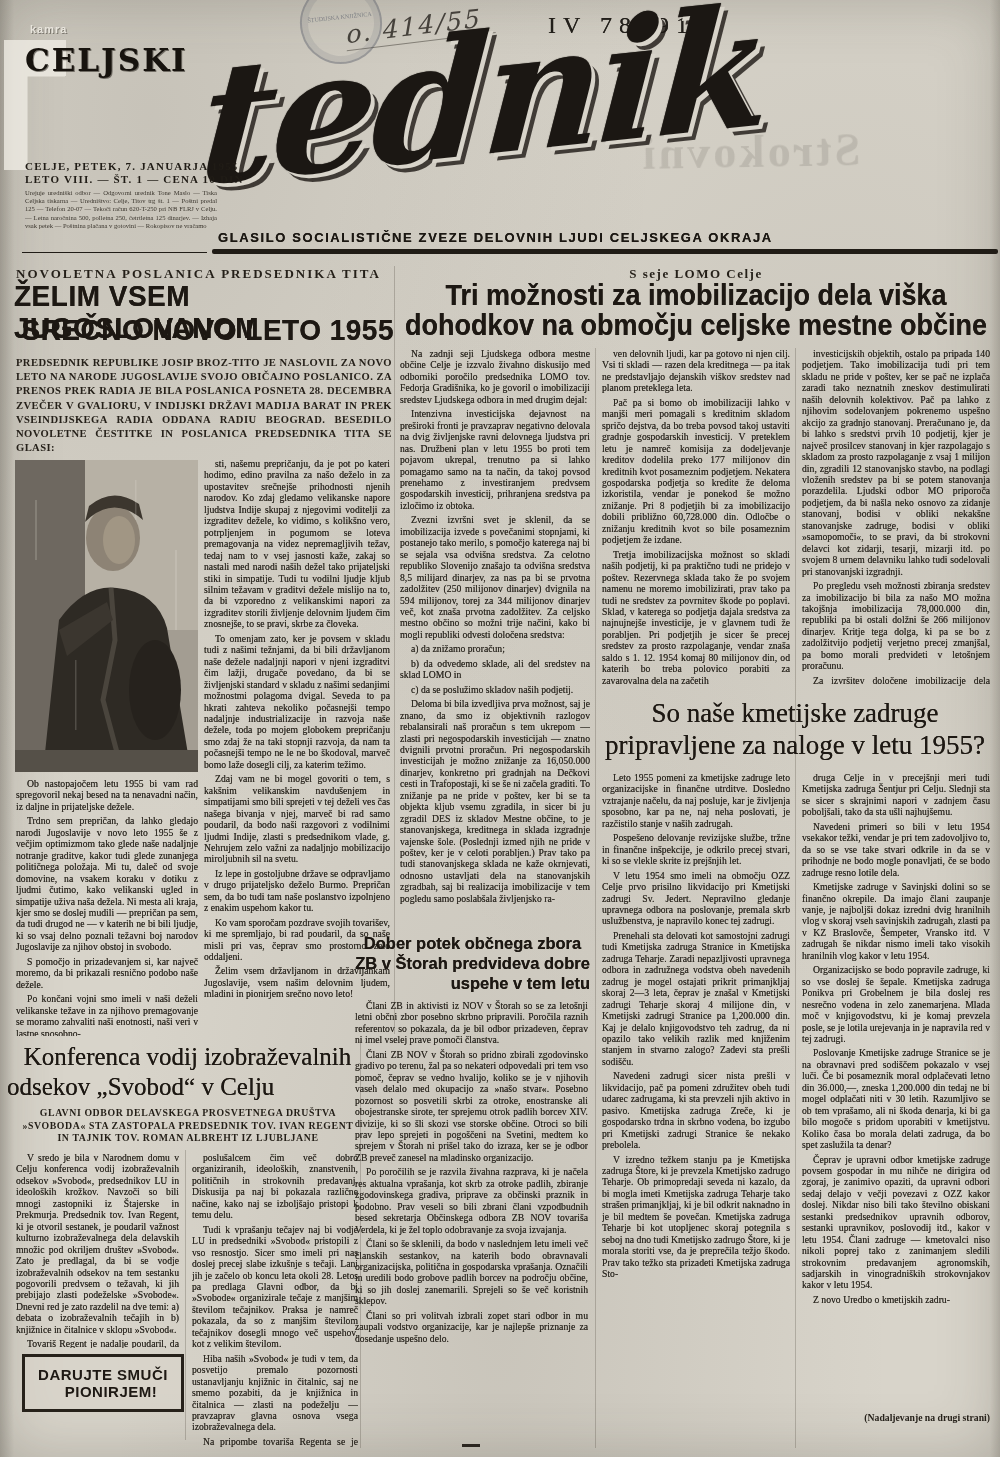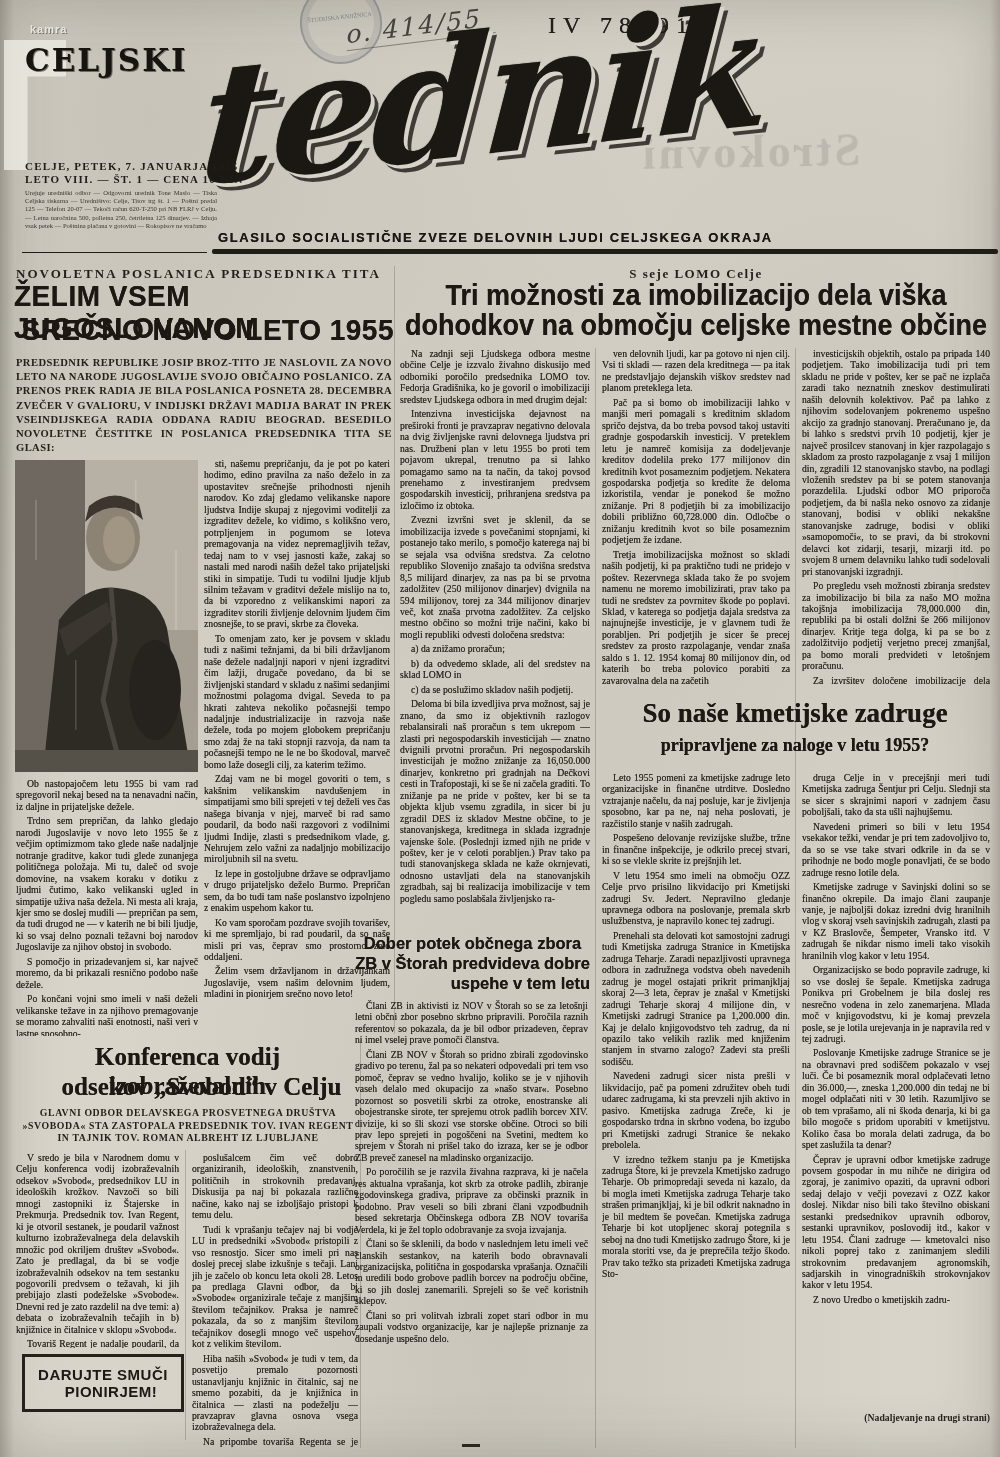--- a/index.html
+++ b/index.html
@@ -14,21 +14,21 @@
     box-shadow:inset 0 0 60px rgba(60,55,45,.25);
     font-family:"Liberation Serif",serif;}
   .abs{position:absolute;}
   .col{font:9.7px/11.45px "Liberation Serif",serif;text-align:justify;color:#2e2a23;
        overflow:hidden;text-shadow:0 0 .35px rgba(46,42,35,.8);}
   .col p{margin:0 0 3px 0;text-indent:11px;}
   .kicker{font-family:"Liberation Serif",serif;font-weight:bold;color:#241f18;
           letter-spacing:2px;font-size:11.5px;}
   .hl-sans{font-family:"Liberation Sans",sans-serif;font-weight:bold;color:#1d1813;
            text-shadow:0 0 .5px rgba(30,25,18,.9);}
-  .hl-serif{font-family:"Liberation Serif",serif;font-weight:bold;color:#1d1813;
+  .hl-serif{font-family:"Liberation Serif",serif;font-weight:normal;color:#1d1813;
             text-shadow:0 0 .5px rgba(30,25,18,.9);}
   .rule{background:#201c16;}
   .vrule{background:rgba(80,73,62,.28);width:1px;}
   .leadcaps{font:bold 10.6px/14.2px "Liberation Serif",serif;color:#26211a;
             text-align:justify;letter-spacing:.4px;}
   .ghost{color:rgba(80,76,70,.16);transform:scaleX(-1) rotate(1deg);
          filter:blur(.6px);font-family:"Liberation Serif",serif;font-weight:bold;}
 </style>
 </head>
 <body>
@@ -155,21 +155,21 @@
       <p>Pač pa si bomo ob imobilizaciji lahko v manjši meri pomagali s kreditnim skladom spričo dejstva, da bo treba povsod takoj ustaviti gradnje gospodarskih investicij. V preteklem letu je namreč komisija za dodeljevanje kreditov dodelila preko 177 milijonov din kreditnih kvot posameznim podjetjem. Nekatera gospodarska podjetja so kredite že deloma izkoristila, vendar je ponekod še možno znižanje. Pri 8 podjetjih bi za imobilizacijo dobili približno 60,728.000 din. Odločbe o znižanju kreditnih kvot so bile posameznim podjetjem že izdane.</p>
       <p>Tretja imobilizacijska možnost so skladi naših podjetij, ki pa praktično tudi ne pridejo v poštev. Rezervnega sklada tako že po svojem namenu ne moremo imobilizirati, prav tako pa tudi ne sredstev za povrnitev škode po poplavi. Sklad, v katerega so podjetja dajala sredstva za najnujnejše investicije, je v glavnem tudi že porabljen. Pri podjetjih je sicer še precej sredstev za prosto razpolaganje, vendar znaša saldo s 1. 12. 1954 komaj 80 milijonov din, od katerih bo treba polovico porabiti za zavarovalna dela na začetih</p>
     </div>
   <div class="abs col" style="left:802px;top:348px;width:188px;height:338px;">
       <p>investicijskih objektih, ostalo pa pripada 140 podjetjem. Tako imobilizacija tudi pri tem skladu ne pride v poštev, ker se pač ne izplača zaradi tako neznatnih zneskov destimulirati naših delovnih kolektivov. Pač pa lahko z njihovim sodelovanjem pokrenemo uspešno akcijo za gradnjo stanovanj. Preračunano je, da bi lahko s sredstvi prvih 10 podjetij, kjer je največ prosilcev stanovanj in kjer razpolagajo s skladom za prosto razpolaganje z vsaj 1 milijon din, zgradili 12 stanovanjsko stavbo, na podlagi vloženih sredstev pa bi se potem stanovanja porazdelila. Ljudski odbor MO priporoča podjetjem, da bi našla neko osnovo za zidanje stanovanj, bodisi v obliki nekakšne stanovanjske zadruge, bodisi v obliki »samopomoči«, to se pravi, da bi strokovni delavci kot zidarji, tesarji, mizarji itd. po svojem 8 urnem delavniku lahko tudi sodelovali pri stanovanjski izgradnji.</p>
       <p>Po pregledu vseh možnosti zbiranja sredstev za imobilizacijo bi bila za našo MO možna takojšnja imobilizacija 78,000.000 din, republiki pa bi ostali dolžni še 266 milijonov dinarjev. Kritje tega dolga, ki pa se bo z zadolžitvijo podjetij verjetno precej zmanjšal, pa bomo morali predvideti v letošnjem proračunu.</p>
       <p>Za izvršitev določene imobilizacije dela dohodkov na območju celjske občine so odborniki sprejeli ustrezne sklepe.</p>
     </div>
 
   <div class="abs hl-serif" style="left:598px;top:698px;width:394px;font-size:27px;line-height:30px;text-align:center;">So naše kmetijske zadruge</div>
-  <div class="abs hl-serif" style="left:598px;top:730px;width:394px;font-size:18px;line-height:30px;text-align:center;">pripravljene za naloge v letu 1955?</div>
+  <div class="abs hl-serif" style="left:598px;top:730px;width:394px;font-size:27px;line-height:30px;text-align:center;">pripravljene za naloge v letu 1955?</div>
 
   <div class="abs col" style="left:602px;top:772px;width:188px;height:683px;">
       <p>Leto 1955 pomeni za kmetijske zadruge leto organizacijske in finančne utrditve. Dosledno vztrajanje načelu, da naj posluje, kar je življenja sposobno, kar pa ne, naj neha poslovati, je razčistilo stanje v naših zadrugah.</p>
       <p>Pospešeno delovanje revizijske službe, tržne in finančne inšpekcije, je odkrilo precej stvari, ki so se vlekle skrite iz prejšnjih let.</p>
       <p>V letu 1954 smo imeli na območju OZZ Celje prvo prisilno likvidacijo pri Kmetijski zadrugi Sv. Jedert. Nepravilno gledanje upravnega odbora na poslovanje, premala skrb uslužbenstva, je napravilo konec tej zadrugi.</p>
       <p>Prenehali sta delovati kot samostojni zadrugi tudi Kmetijska zadruga Stranice in Kmetijska zadruga Teharje. Zaradi nepazljivosti upravnega odbora in zadružnega vodstva obeh navedenih zadrug je mogel ostajati prikrit primanjkljaj skoraj 2—3 leta, čeprav je znašal v Kmetijski zadrugi Teharje skoraj 4 milijone din, v Kmetijski zadrugi Stranice pa 1,200.000 din. Kaj je delalo knjigovodstvo teh zadrug, da ni opazilo tako velikih razlik med knjiženim stanjem in stvarno zalogo? Zadevi sta prešli sodišču.</p>
       <p>Navedeni zadrugi sicer nista prešli v likvidacijo, pač pa pomeni združitev obeh tudi udarec zadrugama, ki sta prevzeli njih aktivo in pasivo. Kmetijska zadruga Zreče, ki je gospodarsko trdna in skrbno vodena, bo izgubo pri Kmetijski zadrugi Stranice še nekako prebolela.</p>
       <p>V izredno težkem stanju pa je Kmetijska zadruga Štore, ki je prevzela Kmetijsko zadrugo Teharje. Ob primopredaji seveda ni kazalo, da bi mogla imeti Kmetijska zadruga Teharje tako strašen primanjkljaj, ki je bil odkrit naknadno in je bil medtem še povečan. Kmetijska zadruga Teharje bi kot utopljenec skoraj potegnila s seboj na dno tudi Kmetijsko zadrugo Štore, ki je morala storiti vse, da je preprečila težjo škodo. Prav tako težko sta prizadeti Kmetijska zadruga Sto-</p>
     </div>
   <div class="abs col" style="left:802px;top:772px;width:188px;height:640px;">
@@ -193,21 +193,21 @@
       <p>Člani ZB in aktivisti iz NOV v Štorah so se za letošnji letni občni zbor posebno skrbno pripravili. Poročila raznih referentov so pokazala, da je bil odbor prizadeven, čeprav ni imel vselej prave pomoči članstva.</p>
       <p>Člani ZB NOV v Štorah so pridno zbirali zgodovinsko gradivo po terenu, žal pa so nekateri odpovedali pri tem vso pomoč, čeprav se vedno hvalijo, koliko se je v njihovih vaseh delalo med okupacijo za »našo stvar«. Posebno pozornost so posvetili skrbi za otroke, enostranske ali obojestranske sirote, ter sprejemu otrok padlih borcev XIV. divizije, ki so šli skozi vse storske občine. Otroci so bili prav lepo sprejeti in pogoščeni na Svetini, medtem ko sprejem v Štorah ni prišel tako do izraza, ker se je odbor ZB preveč zanesel na mladinsko organizacijo.</p>
       <p>Po poročilih se je razvila živahna razprava, ki je načela res aktualna vprašanja, kot skrb za otroke padlih, zbiranje zgodovinskega gradiva, priprave za občinski praznik in podobno. Prav veseli so bili zbrani člani vzpodbudnih besed sekretarja Občinskega odbora ZB NOV tovariša Verdela, ki je žel toplo odobravanje za svoja izvajanja.</p>
       <p>Člani so še sklenili, da bodo v naslednjem letu imeli več članskih sestankov, na katerih bodo obravnavali organizacijska, politična in gospodarska vprašanja. Označili in uredili bodo grobove padlih borcev na področju občine, ki so jih doslej zanemarili. Sprejeli so še več koristnih sklepov.</p>
       <p>Člani so pri volitvah izbrali zopet stari odbor in mu zaupali vodstvo organizacije, kar je najlepše priznanje za dosedanje uspešno delo.</p>
     </div>
 
   <div class="abs" style="left:462px;top:1444px;width:18px;height:2.5px;background:#2b2620;"></div>
 
   <div class="abs hl-serif" style="left:15px;top:1042px;width:345px;font-size:25px;line-height:29px;text-align:center;">Konferenca vodij izobraževalnih</div>
-  <div class="abs hl-serif" style="left:29px;top:1072px;width:345px;font-size:25px;line-height:29px;text-align:center;">odsekov „Svobod“ v Celju</div>
+  <div class="abs hl-serif" style="left:7px;top:1072px;width:345px;font-size:25px;line-height:29px;">odsekov „Svobod“ v Celju</div>
 
   <div class="abs" style="left:18px;top:1107px;width:340px;height:40px;font:bold 9.8px/12.6px 'Liberation Serif',serif;
               color:#241f18;text-align:center;letter-spacing:.6px;overflow:hidden;">GLAVNI ODBOR DELAVSKEGA PROSVETNEGA DRUŠTVA »SVOBODA« STA ZASTOPALA PREDSEDNIK TOV. IVAN REGENT IN TAJNIK TOV. ROMAN ALBREHT IZ LJUBLJANE</div>
 
   <div class="abs col" style="left:16px;top:1152px;width:163px;height:196px;">
       <p>V sredo je bila v Narodnem domu v Celju konferenca vodij izobraževalnih odsekov »Svobod«, predsednikov LU in ideoloških krožkov. Navzoči so bili mnogi zastopniki iz Štajerske in Prekmurja. Predsednik tov. Ivan Regent, ki je otvoril sestanek, je poudaril važnost kulturno izobraževalnega dela delavskih množic pod okriljem društev »Svobod«. Zato je predlagal, da bi se vodje izobraževalnih odsekov na tem sestanku pogovorili predvsem o težavah, ki jih prebijajo zlasti podeželske »Svobode«. Dnevni red je zato razdelil na dve temi: a) debata o izobraževalnih tečajih in b) knjižnice in čitalnice v sklopu »Svobod«.</p>
       <p>Tovariš Regent je nadalje poudaril, da morajo »Svobode« v letošnjem letu stremeti za tem, da pripravijo svojim</p>
     </div>
   <div class="abs col" style="left:192px;top:1152px;width:166px;height:296px;">
       <p>poslušalcem čim več dobro organiziranih, ideoloških, znanstvenih, političnih in strokovnih predavanj. Diskusija pa naj bi pokazala različne načine, kako naj se izboljšajo pristopi k temu delu.</p>

